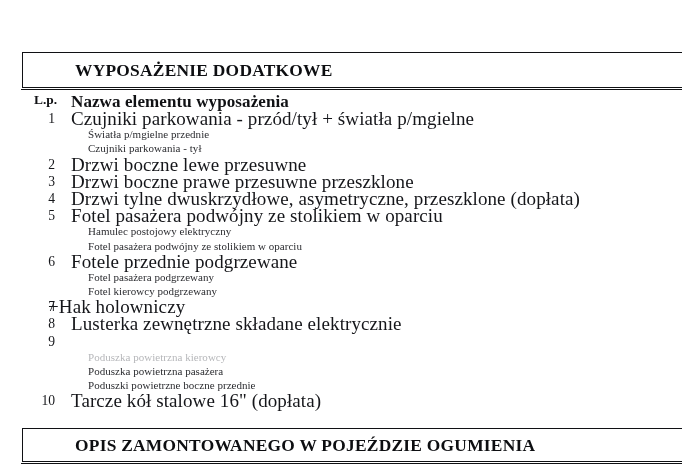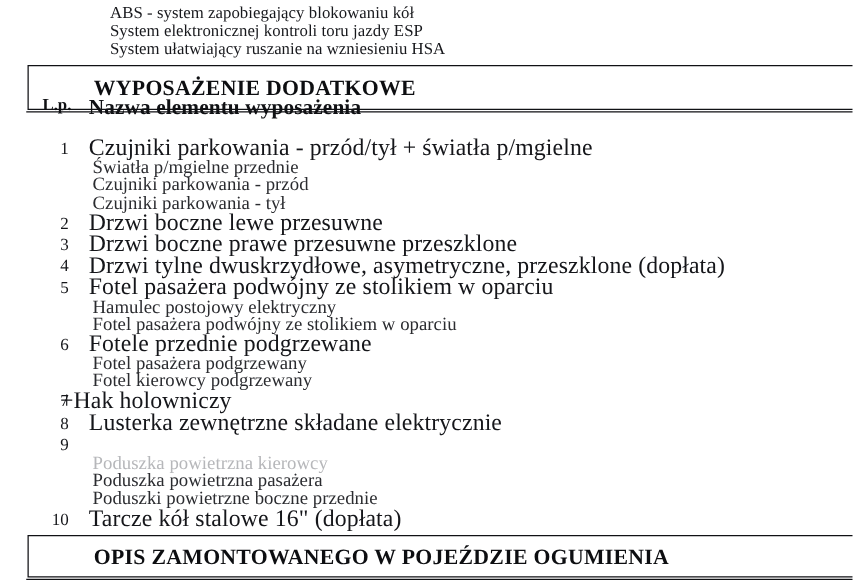--- a/index.html
+++ b/index.html
@@ -87,21 +87,21 @@
     top: 428px;
     height: 34px;
   }
   #band-ogumienie .band-title {
     padding: 6px 0 0 52px;
   }
 
   
   .col-head {
     position: absolute;
-    top: 76px;
+    top: 92px;
     left: 0;
     right: 0;
     height: 16px;
     padding-left: 36px;
   }
   .col-head .ch-lp {
     position: absolute;
     left: 34px;
     font-size: 13.4px;
     font-weight: bold;
@@ -149,66 +149,58 @@
   .row.shift-left .label {
     left: 48px;
   }
 
   .sub {
     position: relative;
     height: 14.2px;
   }
   .sub .sub-label {
     position: absolute;
-    left: 74px;
-    font-size: 15px;
+    left: 88px;
+    font-size: 11px;
     line-height: 14.2px;
     letter-spacing: 0.03px;
     white-space: nowrap;
     color: #2b2c30;
   }
   .sub.faded .sub-label {
     color: #b6b7ba;
     text-align: center;
   }
 </style>
 </head>
 <body>
 
 <div class="page">
 
   <div class="clipped-row"></div>
 
-  <div class="intro">
-      <div class="intro-line">ABS - system zapobiegający blokowaniu kół</div>
-      <div class="intro-line">System elektronicznej kontroli toru jazdy ESP</div>
-      <div class="intro-line">System ułatwiający ruszanie na wzniesieniu HSA</div>
-    </div>
 
   <div class="band" id="band-wyposazenie">
     <div class="band-title">WYPOSAŻENIE DODATKOWE</div>
   </div>
 
   <div class="col-head">
     <div class="ch-lp">L.p.</div>
     <div class="ch-name">Nazwa elementu wyposażenia</div>
   </div>
 
   <div class="list">
       <div class="row">
         <div class="num">1</div>
         <div class="label">Czujniki parkowania - przód/tył + światła p/mgielne</div>
       </div>
       <div class="sub">
         <div class="sub-label">Światła p/mgielne przednie</div>
       </div>
       <div class="sub">
-        <div class="sub-label">Czujniki parkowania - przód</div>
-      </div>
-      <div class="sub">
         <div class="sub-label">Czujniki parkowania - tył</div>
       </div>
       <div class="row">
         <div class="num">2</div>
         <div class="label">Drzwi boczne lewe przesuwne</div>
       </div>
       <div class="row">
         <div class="num">3</div>
         <div class="label">Drzwi boczne prawe przesuwne przeszklone</div>
       </div>

